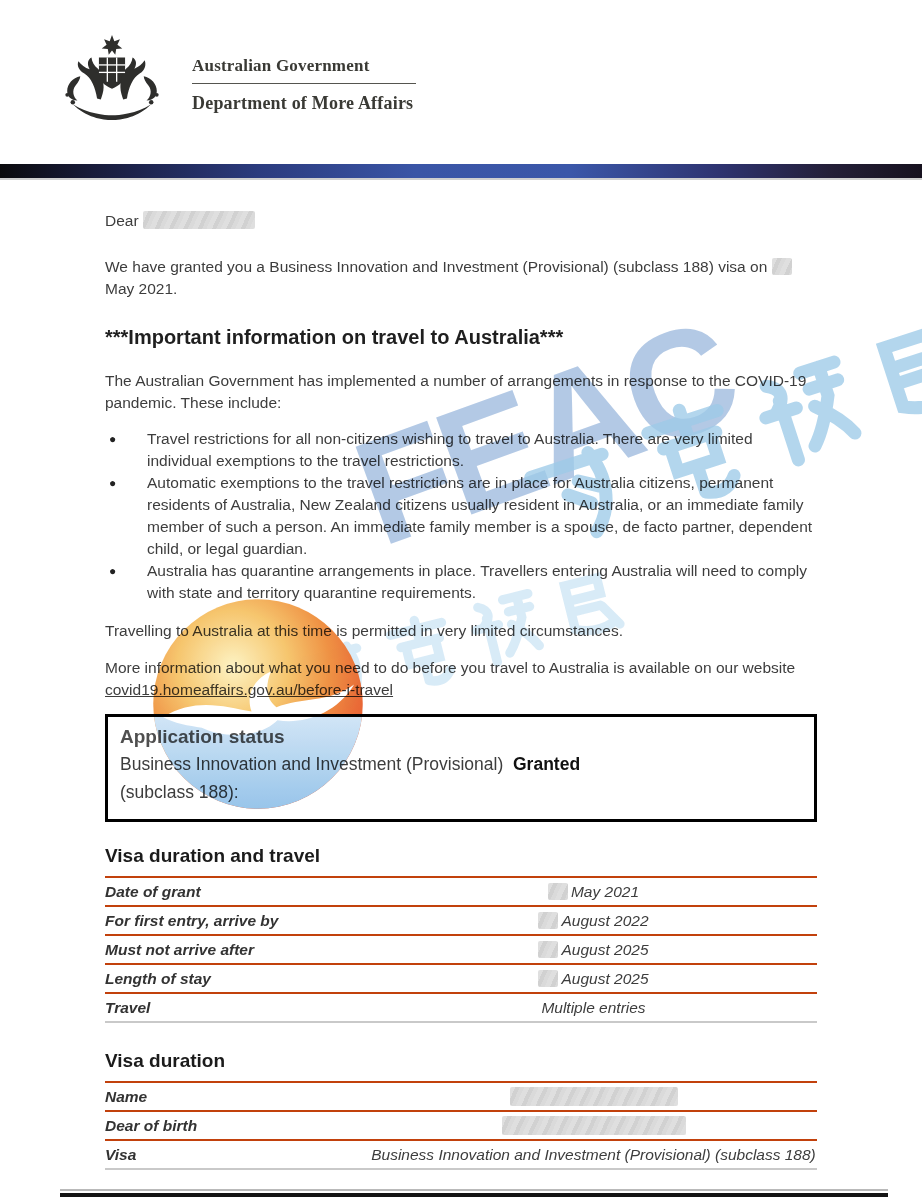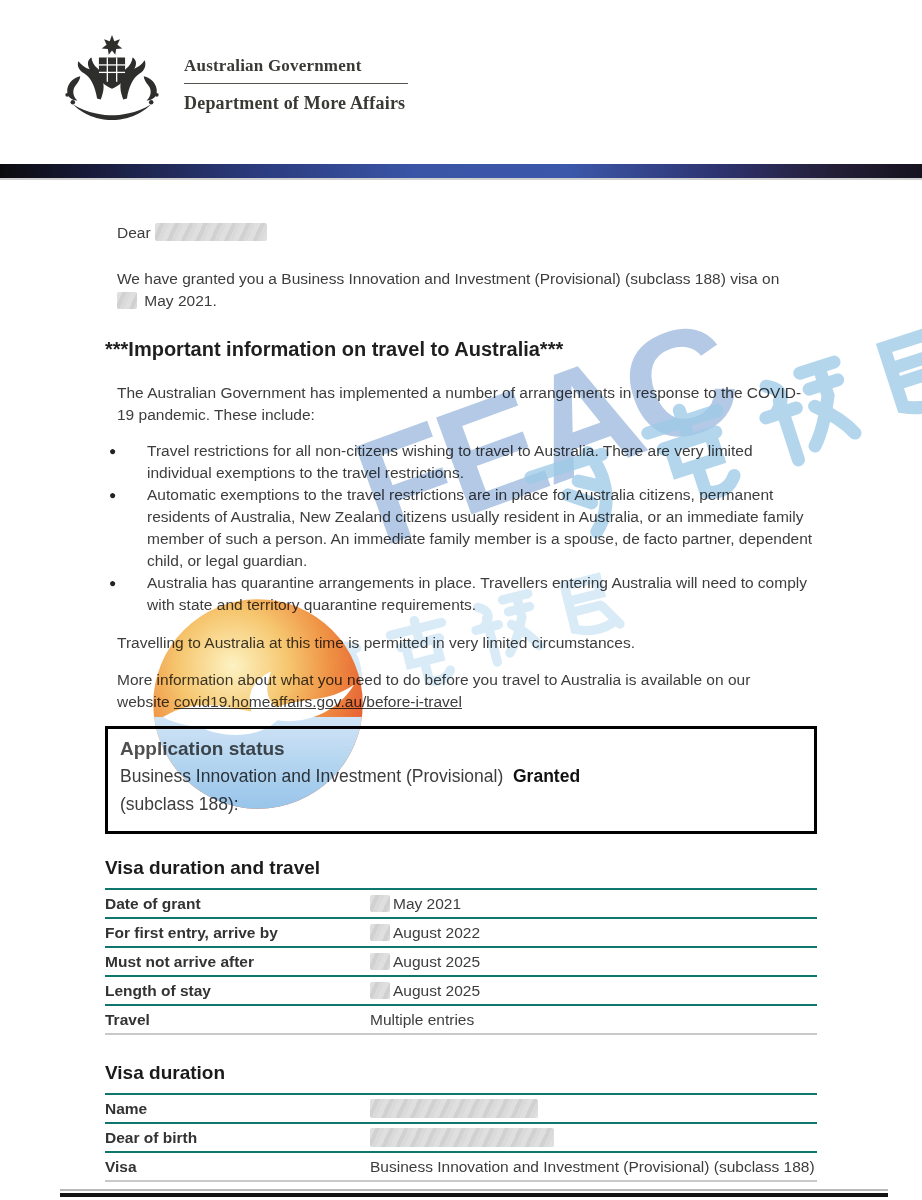--- a/index.html
+++ b/index.html
@@ -4,37 +4,37 @@
 <style>
   * { margin:0; padding:0; box-sizing:border-box; }
   html,body { background:#e8e8e8; }
   .page {
     position:relative; width:922px; height:1200px; margin:0 auto;
     background:#ffffff; overflow:hidden;
     font-family:"Liberation Sans", sans-serif; color:#3d3d3d;
   }
 
   
-  .gov-header { position:absolute; top:32px; left:56px; display:flex; gap:16px;justify-content:flex-end; }
+  .gov-header { position:absolute; top:32px; left:56px; display:flex; gap:24px;justify-content:flex-end; }
   .crest { width:112px; height:92px; }
   .gov-titles { padding-top:24px; font-family:"Liberation Serif", serif; color:#3a3a35; }
   .gov-line1 { font-size:17px; font-weight:bold; letter-spacing:.2px; }
   .gov-divider { width:224px; height:1px; background:#55554f; margin:7px 0 9px; }
   .gov-line2 { font-size:18px; font-weight:bold; letter-spacing:.2px; }
 
   
   .band {
     position:absolute; top:164px; left:0; right:0; height:16px;
     background:linear-gradient(90deg,#0b0b0e 0%,#181b3a 10%,#2b3b7e 28%,#3a55a6 45%,#3b57a9 62%,#2e3370 78%,#241f38 90%,#17121f 100%);
     border-bottom:2px solid #cfcfcf;
   }
 
   
   .content { position:absolute; left:105px; top:210px; width:712px; font-size:15.5px; line-height:22px; }
-  .content p { margin:12px; }
+  .content p { margin:0; }
   .p-grant { margin-top:24px !important; }
   h2.important { font-size:20px; line-height:26px; color:#1f1f1f; margin-top:24px; font-weight:bold; }
   .p-covid { margin-top:20px !important; }
   ul.bullets { list-style:none; margin-top:14px; }
   ul.bullets li { position:relative; padding-left:42px; }
   ul.bullets li::before { content:"●"; position:absolute; left:4px; top:0; font-size:12px; color:#222; }
   .p-travelling { margin-top:16px !important; }
   .p-moreinfo { margin-top:15px !important; }
   a.doclink { color:#3d3d3d; text-decoration:underline; cursor:pointer; }
 
@@ -51,23 +51,23 @@
   
   .status-box { margin-top:13px; border:3px solid #000; padding:8px 12px 14px; }
   .status-title { font-size:19px; line-height:24px; font-weight:bold; color:#4f4f4f; }
   .status-line { font-size:17.5px; line-height:25px; color:#3d3d3d; margin-top:3px; }
   .status-line strong { color:#111; }
 
   
   h3.sec { font-size:19px; line-height:24px; color:#1b1b1b; margin:22px 0 8px; font-weight:bold; }
   h3.sec2 { margin-top:26px; }
   .dtable { border-bottom:2px solid #c9c9c9; }
-  .trow { display:flex; border-top:2px solid #0f766e; padding:3px 0 2px; }
+  .trow { display:flex; border-top:2px solid #c2410c; padding:3px 0 2px;font-style:italic; }
   .tlabel { width:265px; font-weight:bold; color:#333; flex:none; }
-  .tvalue { flex:1; color:#3d3d3d; }
+  .tvalue { flex:1; color:#3d3d3d;text-align:center; }
 
   
   .footer-rule {
     position:absolute; left:60px; right:34px; top:1189px; height:8px;
     border-top:2px solid #b9b9b9; border-bottom:4px solid #141414;
   }
 
   
   .watermark { position:absolute; inset:0; pointer-events:none; mix-blend-mode:multiply; }
   .wm-letters {

